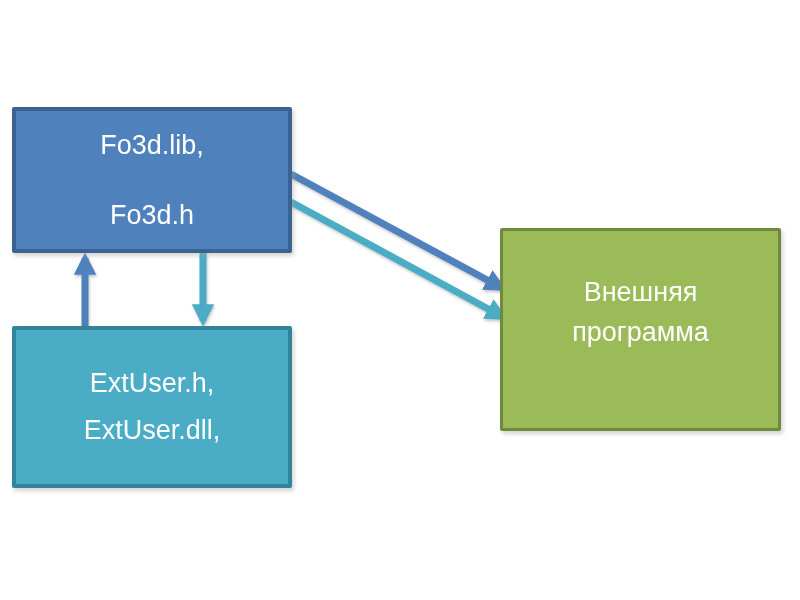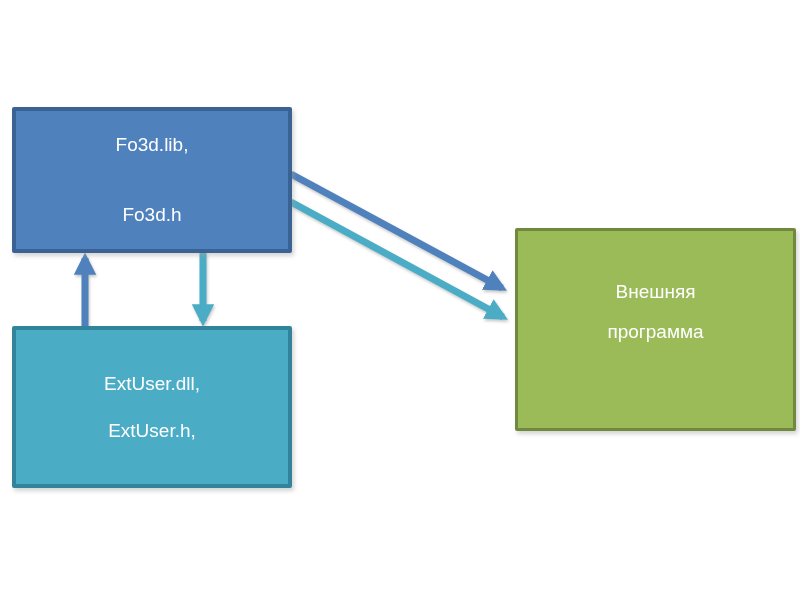--- a/index.html
+++ b/index.html
@@ -22,35 +22,35 @@
     box-sizing: border-box;
     border-style: solid;
     border-width: 4px;
     border-radius: 2px;
     display: flex;
     flex-direction: column;
     align-items: center;
     justify-content: center;
     text-align: center;
     color: #ffffff;
-    font-size: 19px;
+    font-size: 27px;
     line-height: 32px;
     box-shadow: 2px 3px 4px rgba(160,160,160,0.45);
   }
   .node .line { display: block; }
   #node-fo3d {
     left: 12px; top: 107px; width: 280px; height: 146px;
   }
   #node-fo3d .gap { height: 38px; }
   #node-extuser {
     left: 12px; top: 326px; width: 280px; height: 162px;
     line-height: 47px;
   }
   #node-main {
-    left: 515px; top: 228px; width: 281px; height: 203px;
+    left: 500px; top: 228px; width: 281px; height: 203px;
     line-height: 40px;
     border-width: 3px;
   }
   #node-main .gap { height: 36px; }
   svg.arrows {
     position: absolute;
     left: 0; top: 0;
     width: 800px; height: 600px;
     pointer-events: none;
     filter: drop-shadow(1.5px 2.5px 1.5px rgba(150,150,150,0.55));
@@ -80,22 +80,22 @@
     <line x1="291" y1="202" x2="503" y2="317" stroke-width="7" marker-end="url(#head-teal)" stroke="#4bacc6"></line>
   </svg>
 
   <div class="node" id="node-fo3d" style="background: rgb(79, 129, 189); border-color: rgb(58, 99, 148); color: rgb(255, 255, 255);">
     <span class="line">Fo3d.lib,</span>
     <span class="gap"></span>
     <span class="line">Fo3d.h</span>
   </div>
 
   <div class="node" id="node-extuser" style="background: rgb(75, 172, 198); border-color: rgb(49, 132, 155); color: rgb(255, 255, 255);">
+    <span class="line">ExtUser.h,</span>
     <span class="line">ExtUser.dll,</span>
-    <span class="line">ExtUser.h,</span>
   </div>
 
   <div class="node" id="node-main" style="background: rgb(155, 187, 89); border-color: rgb(113, 137, 63); color: rgb(255, 255, 255);">
     <span class="line">Внешняя</span>
     <span class="line">программа</span>
     <span class="gap"></span>
   </div>
 
 </div>
 

